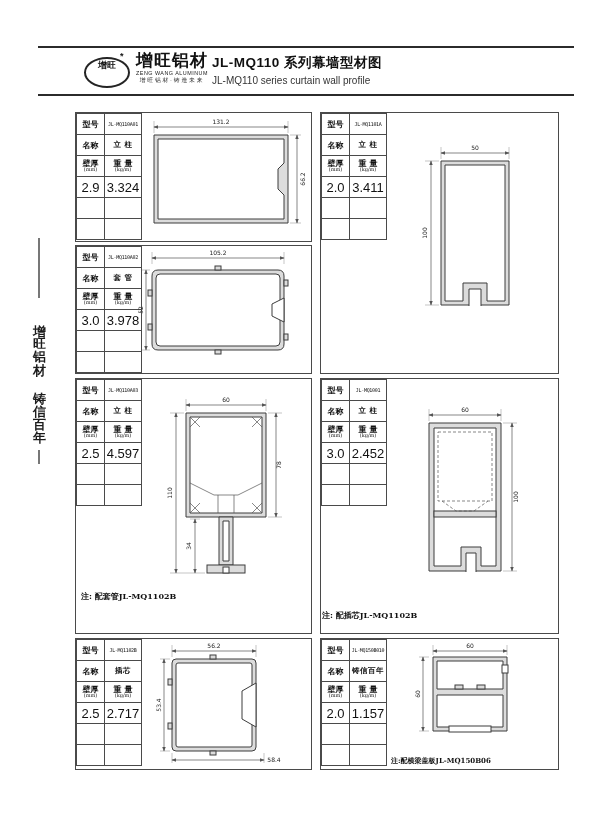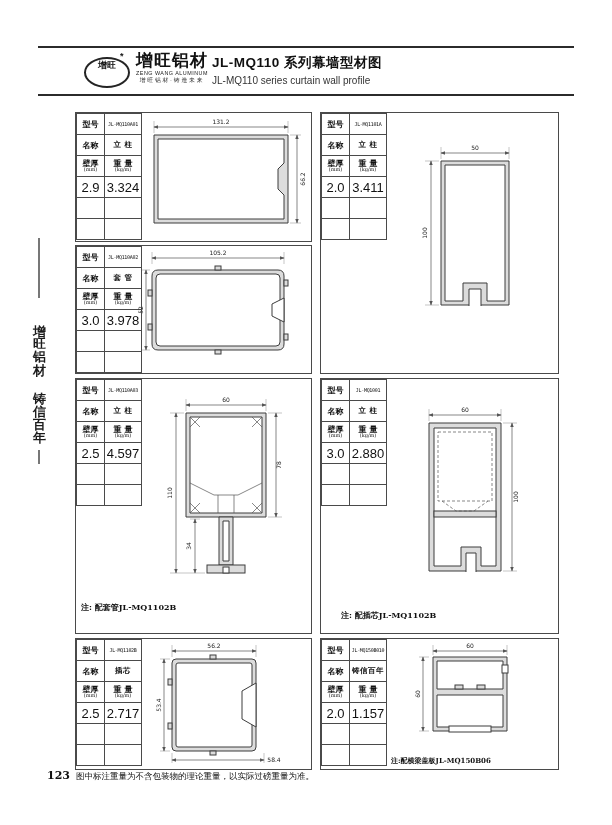--- a/index.html
+++ b/index.html
@@ -37,22 +37,22 @@
   .spec .c1{width:27px;}
   .spec .c2{width:36px;}
   .lbl{font-family:"DejaVu Serif",serif;font-weight:bold;font-size:8px;}
   .unit{display:block;font-size:5px;font-weight:normal;line-height:5px;}
   .hdr2{line-height:7px;}
   .model{font-size:5px;letter-spacing:-0.3px;font-family:"DejaVu Sans Mono",monospace;}
   .pname{font-family:"DejaVu Serif",serif;font-weight:bold;font-size:7.5px;letter-spacing:0.5px;}
   .num{font-size:13px;}
   .draw{position:absolute;left:62px;top:0;}
   .note{position:absolute;font-family:"DejaVu Serif",serif;font-weight:bold;font-size:8px;color:#111;}
-  #p4 .note{left:5px;bottom:20px;}
-  #p5 .note{left:20px;bottom:12px;}
+  #p4 .note{left:5px;bottom:31px;}
+  #p5 .note{left:1px;bottom:12px;}
   #p7 .note{left:70px;bottom:3px;font-size:7px;}
   
   .wall{fill:#dcdcdc;stroke:#3d3d3d;stroke-width:1;fill-rule:evenodd;}
   .cut{fill:#ffffff;stroke:#3d3d3d;stroke-width:1;}
   .dim{stroke:#555;stroke-width:0.7;fill:none;}
   .ext{stroke:#888;stroke-width:0.5;}
   .thin{stroke:#555;stroke-width:0.7;fill:none;}
   .dash{stroke:#555;stroke-width:0.7;fill:none;stroke-dasharray:3 2;}
   .dimtxt{font-size:6px;fill:#222;font-family:"DejaVu Sans",sans-serif;}
   
@@ -306,21 +306,21 @@
       <tr>
             <td class="c1 lbl">名称</td>
           <td class="c2 pname">立 柱</td>
           </tr>
       <tr>
             <td class="c1 lbl hdr2"><span>壁厚</span><span class="unit">(mm)</span></td>
           <td class="c2 lbl hdr2"><span>重 量</span><span class="unit">(kg/m)</span></td>
           </tr>
       <tr>
             <td class="c1 num">3.0</td>
-          <td class="c2 num">2.880</td>
+          <td class="c2 num">2.452</td>
           </tr>
       <tr>
             <td class="c1"></td>
             <td class="c2"></td>
           </tr>
       <tr>
             <td class="c1"></td>
             <td class="c2"></td>
           </tr>
     </tbody>
@@ -434,18 +434,14 @@
       <text class="dimtxt" text-anchor="middle" transform="translate(37,55) rotate(-90)">60</text>
       <path class="wall" d="M50,18H124V92H50Z M54,22H120V50H54Z M54,56H120V88H54Z"></path>
       <rect class="wall" x="72" y="46" width="8" height="4"></rect>
       <rect class="wall" x="94" y="46" width="8" height="4"></rect>
       <rect class="cut" x="66" y="87" width="42" height="6"></rect>
       <rect class="cut" x="119" y="26" width="6" height="8"></rect>
     </svg>
     <div class="note">注:配横梁盖板JL-MQ150B06</div>
   </div>
 
-  <div class="footer">
-    <span class="pageno">123</span>
-    <span class="fnote">图中标注重量为不含包装物的理论重量，以实际过磅重量为准。</span>
-  </div>
 
 </div>
 
 </body></html>

